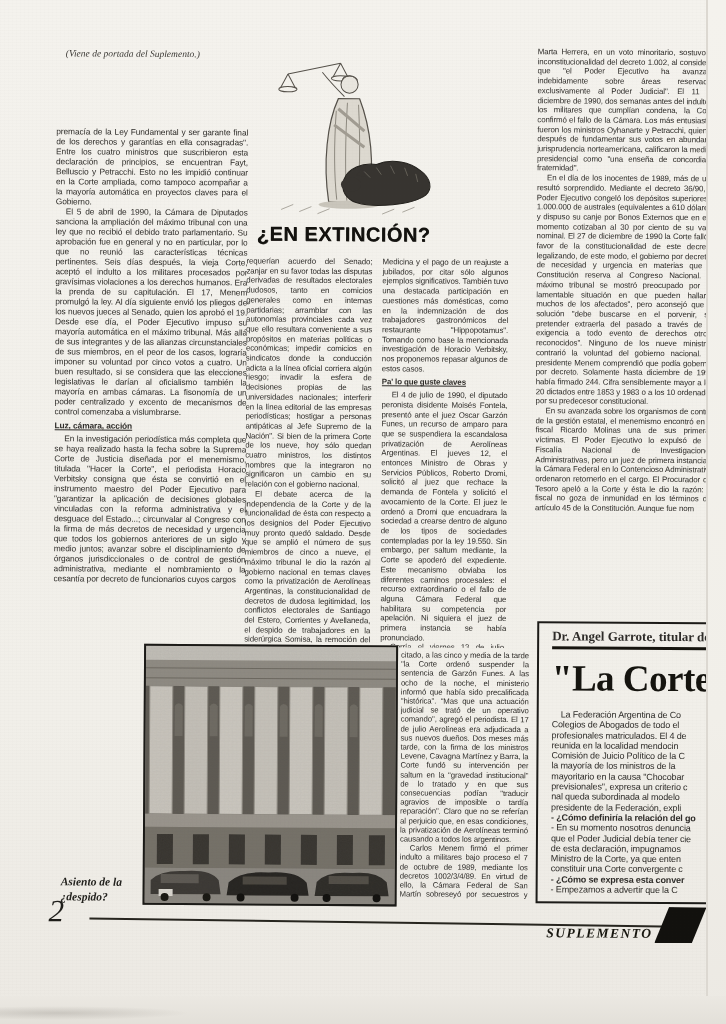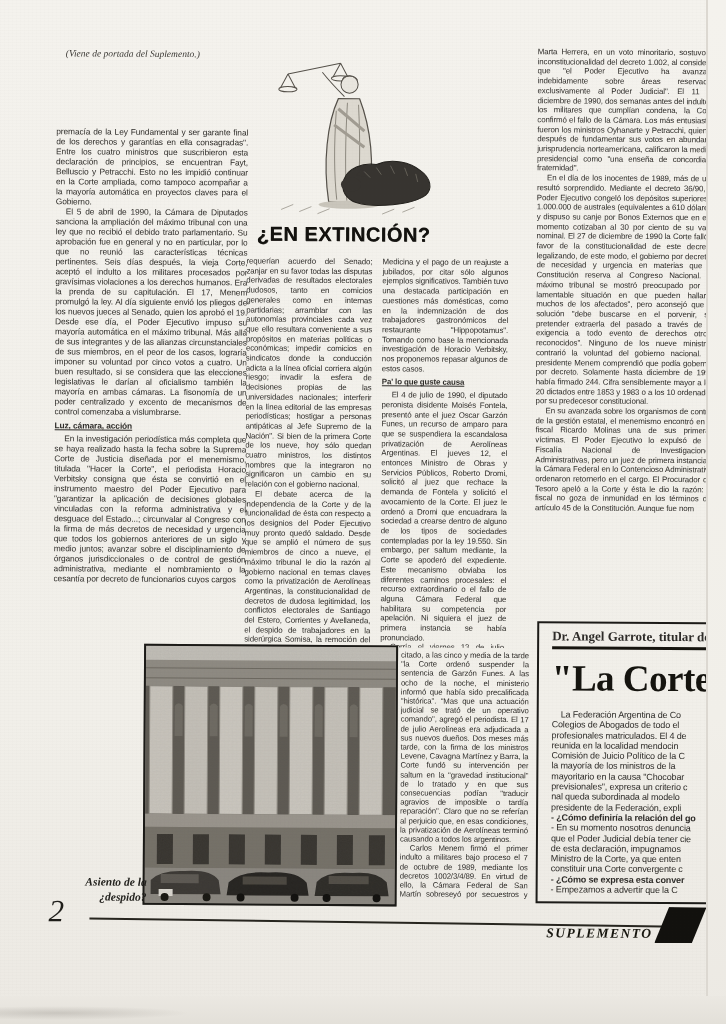--- a/index.html
+++ b/index.html
@@ -22,21 +22,21 @@
   .col-b{left:248px;top:255px;width:126px;height:386px;}
   .col-c{left:384px;top:255px;width:126px;height:390px;}
   .col-c2{left:405px;top:648px;width:128px;height:248px;font-size:7.8px;line-height:9.2px;}
   .col-r{left:538px;top:44px;width:178px;height:570px;}
   .cartoon{position:absolute;left:252px;top:48px;width:192px;height:170px;}
   .big-head{position:absolute;left:240px;top:221px;width:210px;text-align:center;
         font-weight:800;font-size:20px;letter-spacing:.5px;color:#13120f;
         text-shadow:.4px .4px 0 #3c3a35;white-space:nowrap;}
   .photo{position:absolute;left:148px;top:643px;width:250px;height:257px;
         border:2px solid #1b1a17;background:#908c84;}
-  .caption{position:absolute;left:66px;top:874px;width:86px;text-align:right;
+  .caption{position:absolute;left:66px;top:874px;width:86px;text-align:left;
         font-family:"Liberation Serif",serif;font-style:italic;font-weight:bold;
         font-size:11.5px;line-height:14.5px;color:#24231f;}
   .box{position:absolute;left:541px;top:618px;width:210px;height:282px;
         border:2px solid #1c1b18;padding:5px 0 0 13px;box-sizing:border-box;overflow:hidden;}
   .box-kicker{font-family:"Liberation Serif",serif;font-weight:bold;font-size:13px;
         white-space:nowrap;border-bottom:3.5px solid #16150f;padding-bottom:2px;width:210px;}
   .box-head{font-family:"Liberation Serif",serif;font-weight:bold;font-size:37px;
         letter-spacing:-.5px;white-space:nowrap;margin:7px 0 10px;color:#15140f;}
   .bx-line{font-size:9px;line-height:10.3px;white-space:nowrap;letter-spacing:-.15px;}
   .bx-line.first{text-indent:9px;}
@@ -105,21 +105,21 @@
 
       <div class="big-head">¿EN EXTINCIÓN?</div>
 
       <div class="col col-b">
         <p>requerían acuerdo del Senado; zanjar en su favor todas las disputas derivadas de resultados electorales dudosos, tanto en comicios generales como en internas partidarias; arramblar con las autonomías provinciales cada vez que ello resultara conveniente a sus propósitos en materias políticas o económicas; impedir comicios en sindicatos donde la conducción adicta a la línea oficial corriera algún riesgo; invadir la esfera de decisiones propias de las universidades nacionales; interferir en la línea editorial de las empresas periodísticas; hostigar a personas antipáticas al Jefe Supremo de la Nación". Si bien de la primera Corte de los nueve, hoy sólo quedan cuatro ministros, los distintos nombres que la integraron no significaron un cambio en su relación con el gobierno nacional.</p>
         <p class="ind">El debate acerca de la independencia de la Corte y de la funcionalidad de ésta con respecto a los designios del Poder Ejecutivo muy pronto quedó saldado. Desde que se amplió el número de sus miembros de cinco a nueve, el máximo tribunal le dio la razón al gobierno nacional en temas claves como la privatización de Aerolíneas Argentinas, la constitucionalidad de decretos de dudosa legitimidad, los conflictos electorales de Santiago del Estero, Corrientes y Avellaneda, el despido de trabajadores en la siderúrgica Somisa, la remoción del fiscal Molinas, la validez del curso de ingreso a la Facultad de</p>
       </div>
 
       <div class="col col-c">
         <p>Medicina y el pago de un reajuste a jubilados, por citar sólo algunos ejemplos significativos. También tuvo una destacada participación en cuestiones más domésticas, como en la indemnización de dos trabajadores gastronómicos del restaurante "Hippopotamus". Tomando como base la mencionada investigación de Horacio Verbitsky, nos proponemos repasar algunos de estos casos.</p>
-        <h3 class="subhead">Pa' lo que guste causa</h3>
+        <h3 class="subhead">Pa' lo que guste claves</h3>
         <p class="ind">El 4 de julio de 1990, el diputado peronista disidente Moisés Fontela, presentó ante el juez Oscar Garzón Funes, un recurso de amparo para que se suspendiera la escandalosa privatización de Aerolíneas Argentinas. El jueves 12, el entonces Ministro de Obras y Servicios Públicos, Roberto Dromi, solicitó al juez que rechace la demanda de Fontela y solicitó el avocamiento de la Corte. El juez le ordenó a Dromi que encuadrara la sociedad a crearse dentro de alguno de los tipos de sociedades contempladas por la ley 19.550. Sin embargo, per saltum mediante, la Corte se apoderó del expediente. Este mecanismo obviaba los diferentes caminos procesales: el recurso extraordinario o el fallo de alguna Cámara Federal que habilitara su competencia por apelación. Ni siquiera el juez de primera instancia se había pronunciado.</p>
         <p class="ind">Corría el viernes 13 de julio, último día hábil antes de la feria judicial, y Dromi apeló la decisión de Garzón Funes. El recurso lo presentó directamente ante la Corte, ignorando la legislación vigente y la jurisprudencia de la propia Corte, que sólo permitían interponer el recurso extraordinario ante el tribunal que dictó la resolución. Según señala Verbitsky en el trabajo</p>
       </div>
 
       <div class="photo">
         <svg viewBox="0 0 250 257" width="250" height="257">
           <rect width="250" height="20" fill="#c2bfb8"></rect>
           <rect y="14" width="250" height="26" fill="#8f8b83"></rect>
           <line x1="0" y1="22" x2="250" y2="22" stroke="#6c6860"></line>
           <line x1="0" y1="32" x2="250" y2="32" stroke="#6c6860"></line>

